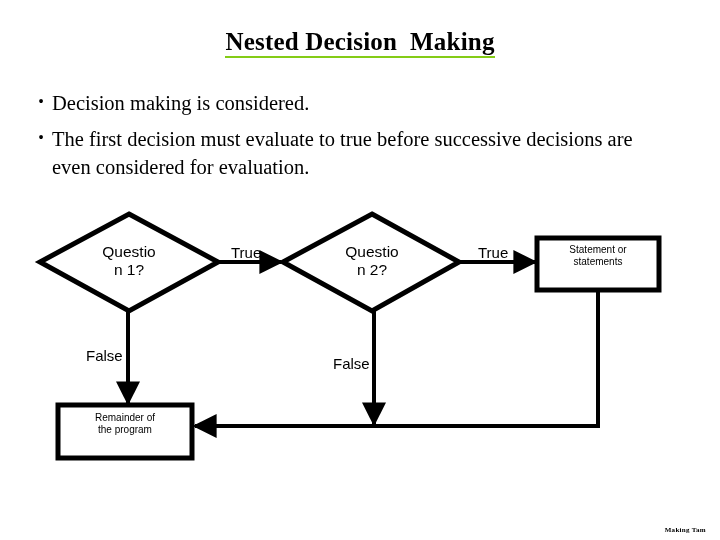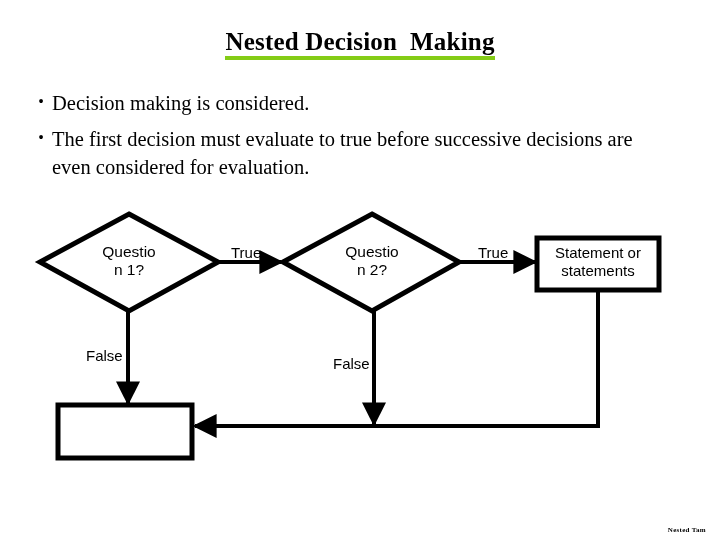--- a/index.html
+++ b/index.html
@@ -24,21 +24,21 @@
     top: 28px;
     width: 720px;
     text-align: center;
     font-family: "Liberation Serif", "DejaVu Serif", serif;
     font-weight: bold;
     font-size: 25px;
     letter-spacing: 0.2px;
     white-space: pre;
   }
   #slide-title .u {
-    border-bottom: 4px solid #84cc16;
+    border-bottom: 2px solid #84cc16;
     padding-bottom: 1px;
   }
 
   
   #bullet-list {
     position: absolute;
     left: 30px;
     top: 90px;
     width: 640px;
   }
@@ -79,21 +79,21 @@
     font-family: "Liberation Sans", "DejaVu Sans", sans-serif;
     color: #000;
     text-align: center;
     line-height: 1.18;
     white-space: pre;
   }
   .diamond-label {
     font-size: 15.5px;
   }
   .box-label {
-    font-size: 15px;
+    font-size: 10px;
   }
   .edge-label {
     position: absolute;
     font-family: "Liberation Sans", "DejaVu Sans", sans-serif;
     font-size: 15px;
     color: #000;
     white-space: pre;
   }
 
   
@@ -155,23 +155,25 @@
 
   <div class="shape-label diamond-label" style="left:79px; top:243px; width:100px;">Questio
 n 1?</div>
 
   <div class="shape-label diamond-label" style="left:322px; top:243px; width:100px;">Questio
 n 2?</div>
 
   <div class="shape-label box-label" style="left:537px; top:244px; width:122px;">Statement or
 statements</div>
 
+  <div class="shape-label box-label" style="left:58px; top:412px; width:134px;">Remainder of
+the program</div>
 
   <div class="edge-label" style="left:231px; top:244px;">True</div>
 
   <div class="edge-label" style="left:478px; top:244px;">True</div>
 
   <div class="edge-label" style="left:86px; top:347px;">False</div>
 
   <div class="edge-label" style="left:333px; top:355px;">False</div>
 </div>
 
-<div id="footer-credit">Nested Tam</div>
+<div id="footer-credit">Making Tam</div>
 
 </body></html>

